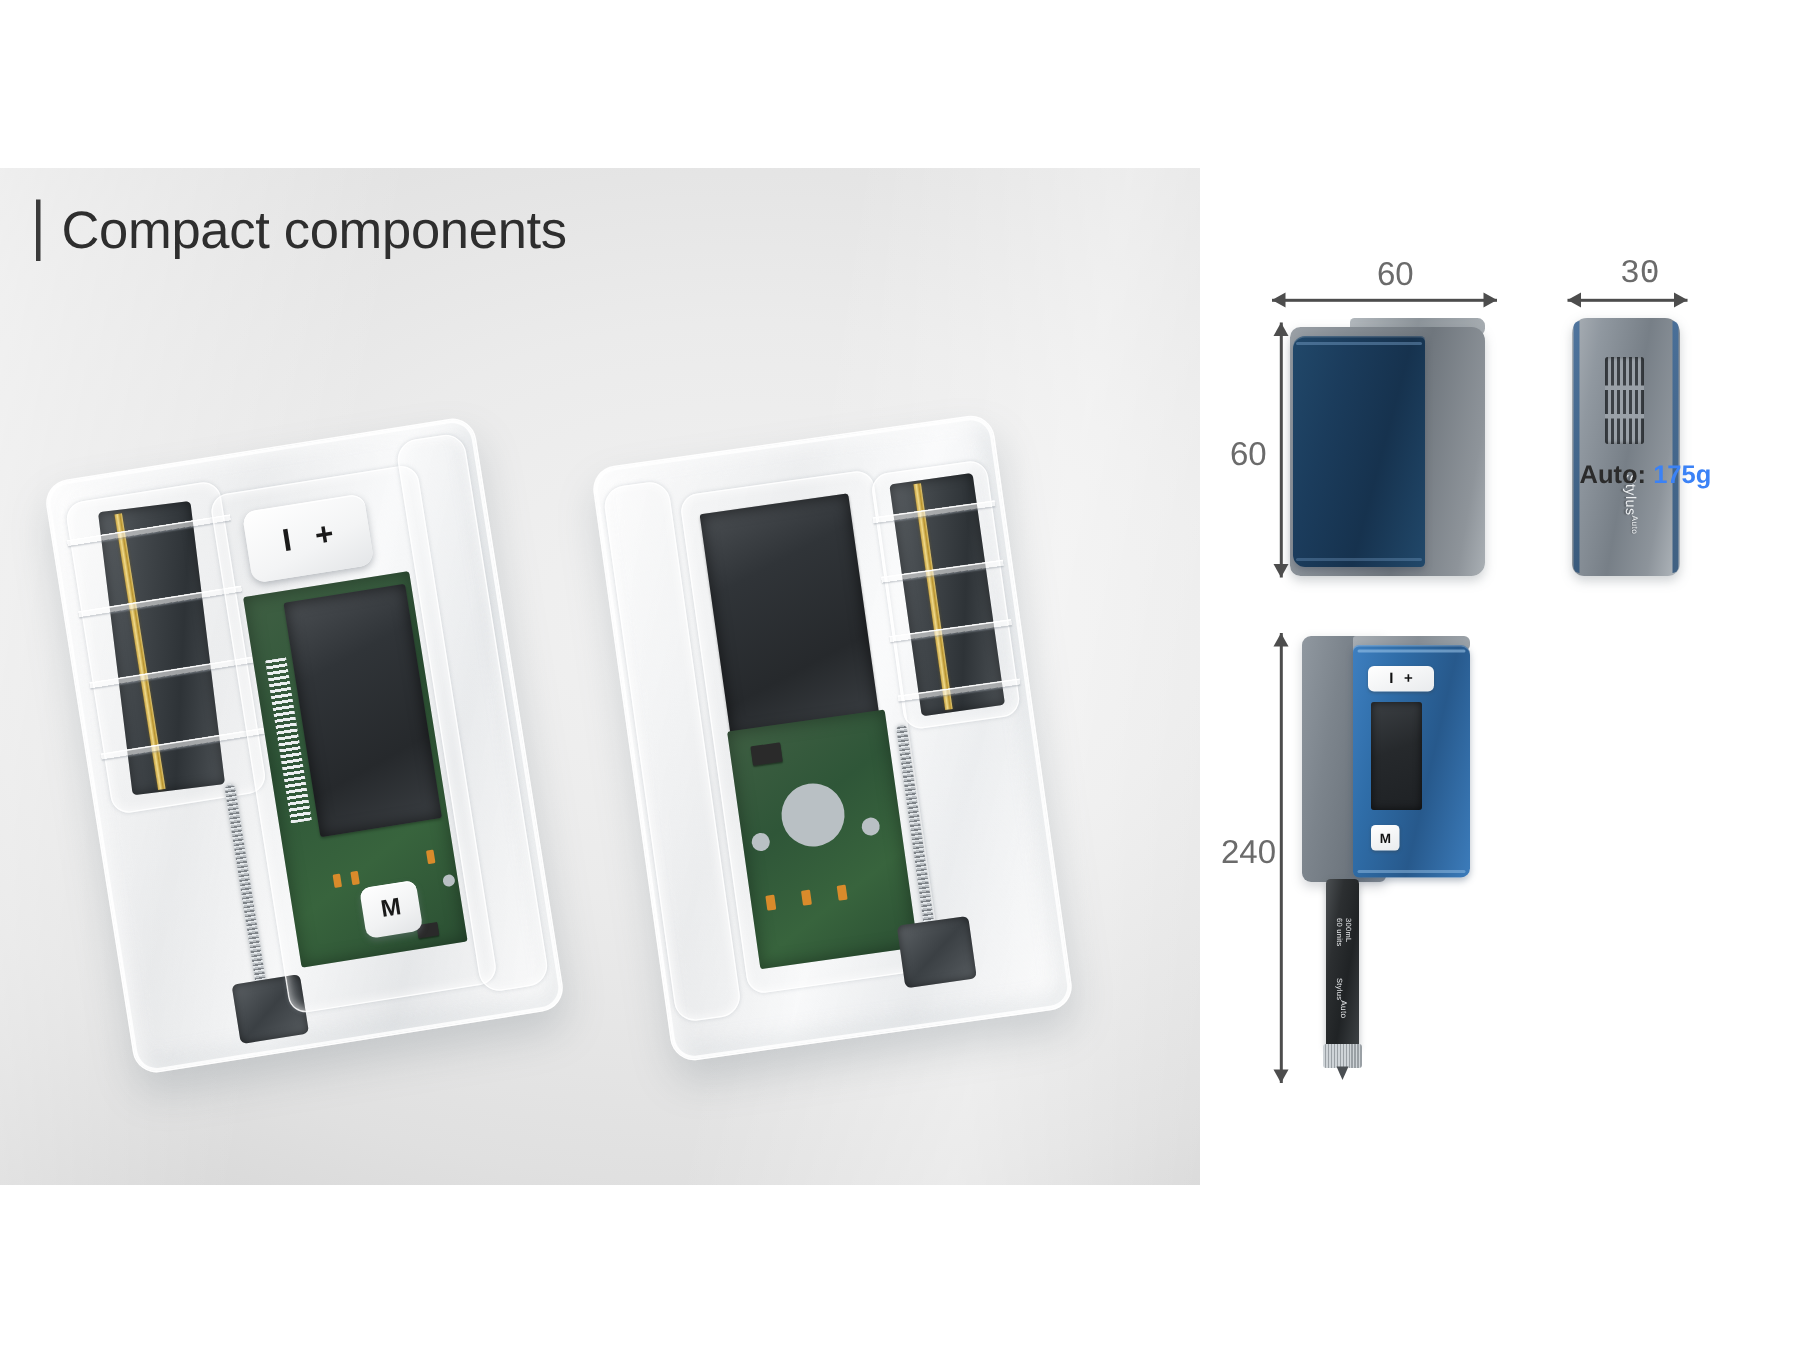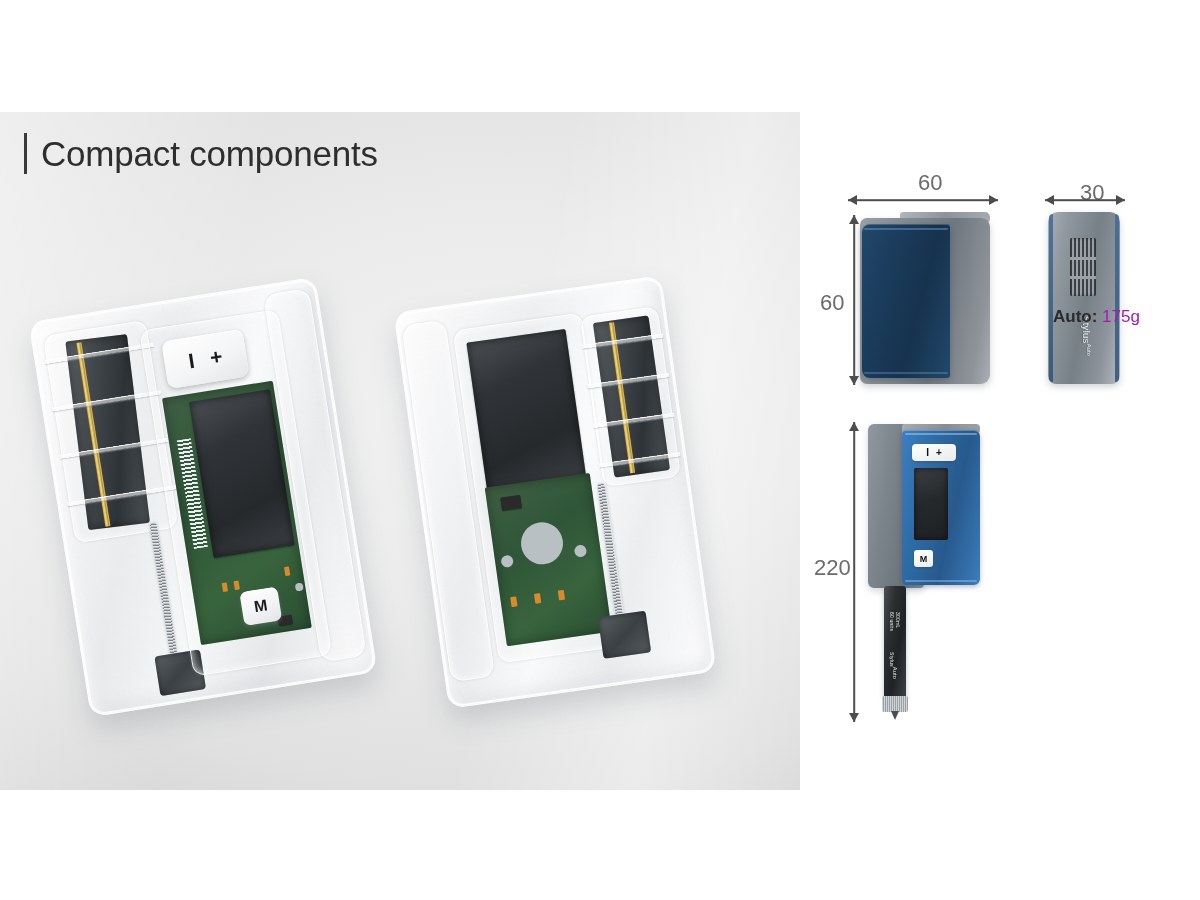--- a/index.html
+++ b/index.html
@@ -285,21 +285,21 @@
   .probe-needle {
     position:absolute; width:0;height:0;
     border-left:4px solid transparent; border-right:4px solid transparent;
     border-top:9px solid #4a4e52;
   }
 
   .mass-label {
     position:absolute; font-size:17px; color:#3a3a3a; white-space:nowrap;
   }
   .mass-key { font-weight:700; color:#2b2b2b; }
-  .mass-val { font-weight:400; color:#a21caf; }
+  .mass-val { font-weight:700; color:#3b82f6; }
 </style>
 </head>
 <body>
 
 <div id="page">
 
   <div class="slide-panel">
     <div class="sheen"></div>
   </div>
 
@@ -390,21 +390,21 @@
 
   <div class="tech">
 
     <div class="dim-label" style="left:118px; top:58px;">60</div>
     <div class="arrow-h" style="left:48px; top:82px; width:150px; height:12px;">
       <div class="arrow-line-h"></div>
       <div class="ah-l"></div>
       <div class="ah-r"></div>
     </div>
 
-    <div class="dim-label" style="left:280px; top:68px;">30</div>
+    <div class="dim-label" style="left:280px; top:58px;font-family:Liberation Mono, monospace;">30</div>
     <div class="arrow-h" style="left:245px; top:82px; width:80px; height:12px;">
       <div class="arrow-line-h"></div>
       <div class="ah-l"></div>
       <div class="ah-r"></div>
     </div>
 
     <div class="dim-label" style="left:20px; top:178px;">60</div>
     <div class="arrow-v" style="left:48px; top:103px; width:12px; height:170px;">
       <div class="arrow-line-v"></div>
       <div class="av-t"></div>
@@ -420,21 +420,21 @@
     <div class="dev-side" style="left:248px; top:100px; width:72px; height:172px;">
       <div class="ds-body"></div>
       <div class="ds-edge-l"></div>
       <div class="ds-edge-r"></div>
       <div class="vents" style="left:22px; top:26px; width:26px; height:58px; border-radius:2px;"></div>
       <div class="brand-side" style="left:44px; top:104px;">
         <span>Stylus</span><span class="brand-sup">Auto</span>
       </div>
     </div>
 
-    <div class="dim-label" style="left:14px; top:443px;">220</div>
+    <div class="dim-label" style="left:14px; top:443px;">240</div>
     <div class="arrow-v" style="left:48px; top:310px; width:12px; height:300px;">
       <div class="arrow-line-v"></div>
       <div class="av-t"></div>
       <div class="av-b"></div>
     </div>
 
     <div class="dev-assy" style="left:68px; top:312px; width:130px; height:296px;">
 
       <div class="da-gray" style="left:0px; top:0px; width:56px; height:164px;"></div>
 

